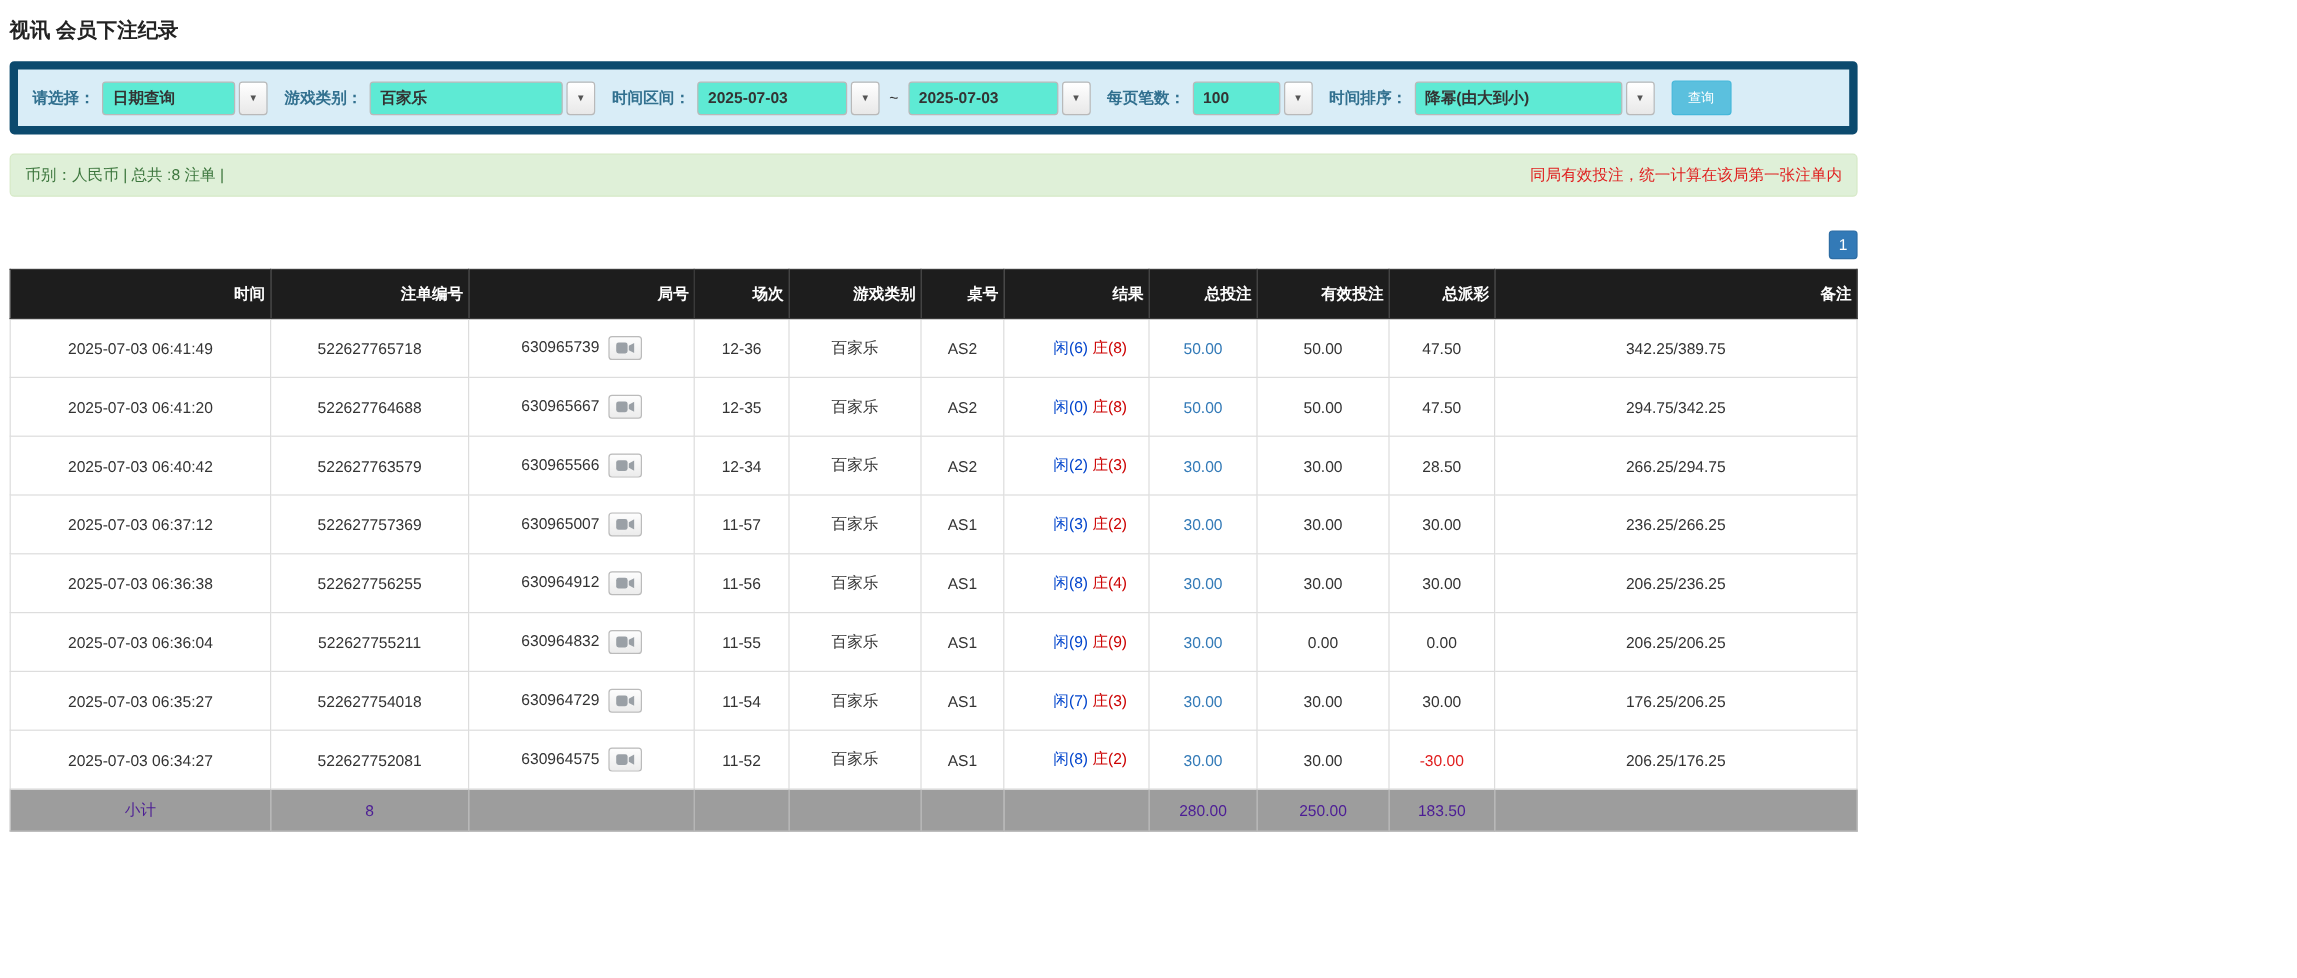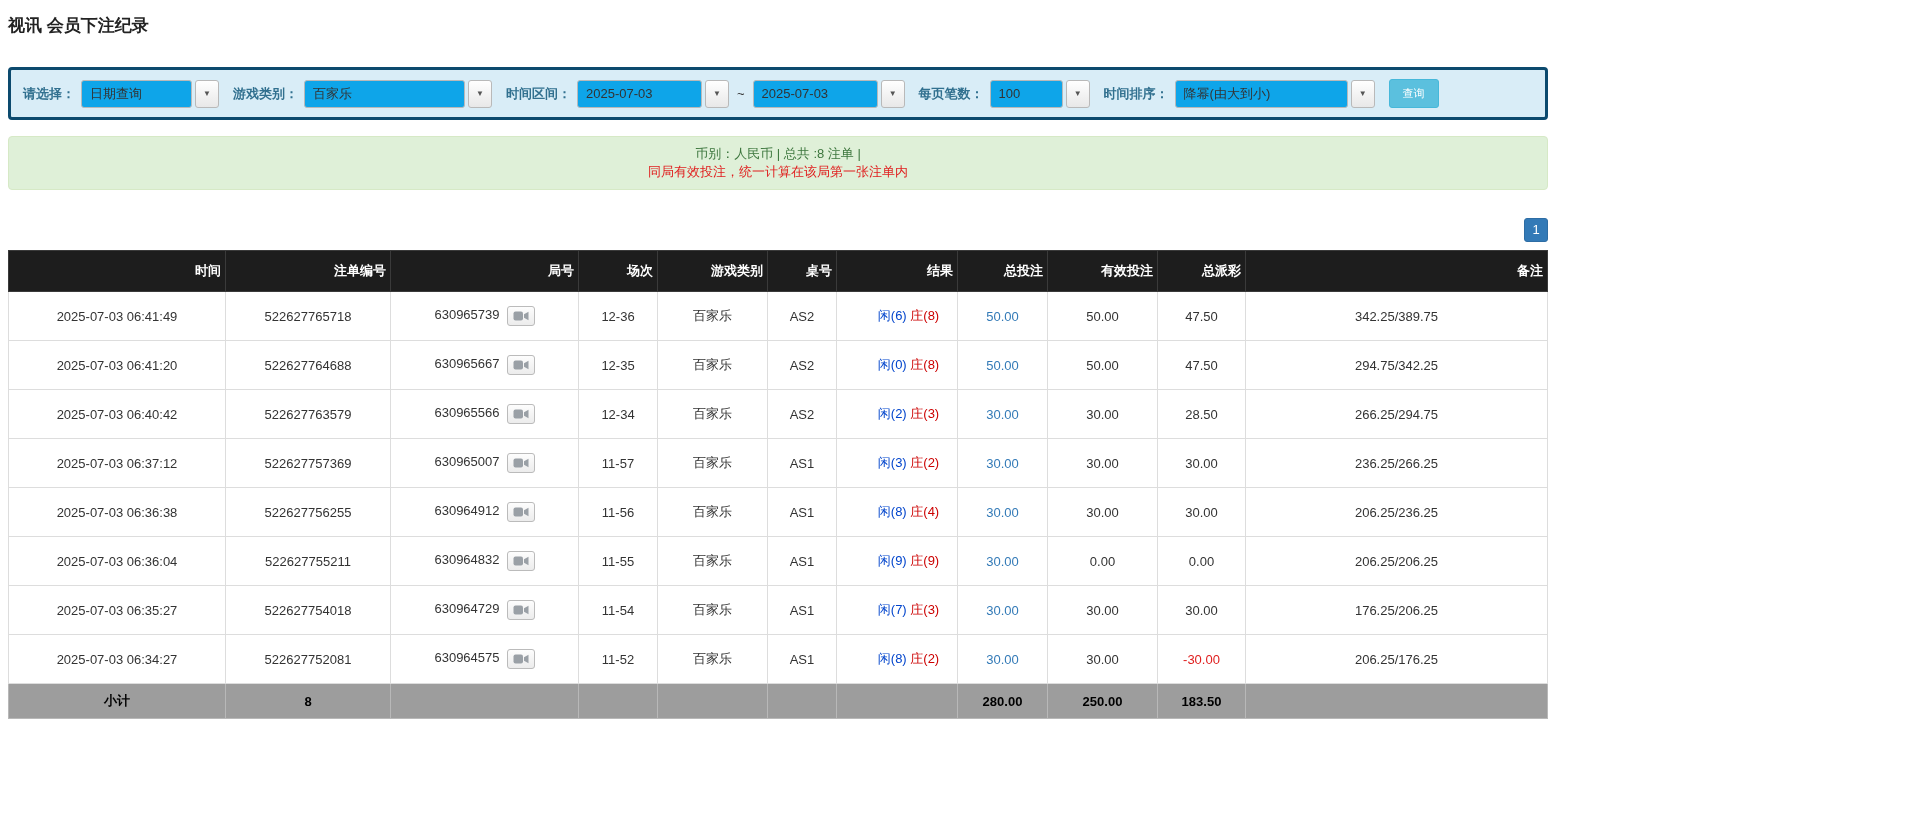--- a/index.html
+++ b/index.html
@@ -8,48 +8,49 @@
     font-family: "Liberation Sans", "DejaVu Sans", sans-serif;
     color: #333;
     font-size: 13px;
   }
   .container { width: 1556px; padding: 8px; }
 
   .page-title {
     font-size: 17px;
     font-weight: 600;
     color: #222;
-    padding: 6px 0 30px 0;
+    padding: 6px 0 14px 0;
   }
 
   
   .filter-bar {
     background: var(--filter-bg, #d9edf7);
-    border: 3px solid #0c4a6e;
+    border: 7px solid #0c4a6e;
     border-radius: 4px;
     padding: 9px 12px;
     display: flex;
     align-items: center;
   }
   .fgroup { display: flex; align-items: center; gap: 6px; margin-right: 14px; }
   .flabel { color: var(--accent-blue, #31708f); font-weight: bold; font-size: 13px; white-space: nowrap; }
   .combo { display: inline-flex; align-items: stretch; }
   .combo-text {
-    background: #0ea5e9;
+    background: #5eead4;
     border: 1px solid #b9b9b9;
     border-radius: 3px;
     padding: 0 8px;
     height: 28px;
     display: flex;
     align-items: center;
     font-size: 13px;
     color: #333;
     flex: 1;
     white-space: nowrap;
     overflow: hidden;
+    font-weight: bold;
   }
   .combo-btn {
     width: 24px;
     margin-left: 3px;
     border: 1px solid #b9b9b9;
     border-radius: 3px;
     background: linear-gradient(#ffffff, #e8e8e8);
     display: flex;
     align-items: center;
     justify-content: center;
@@ -77,23 +78,22 @@
   
   .alert {
     background: var(--alert-bg, #dff0d8);
     border: 1px solid #d6e9c6;
     border-radius: 4px;
     color: #3c763d;
     padding: 8px 12px;
     margin-top: 16px;
     display: flex;
     justify-content: space-between;
-    align-items: center;
+    align-items: flex-start;
     font-size: 13px;
-    flex-direction: column;
   }
   .alert-right { color: var(--negative-red, #e01e1e); }
 
   
   .pagination { text-align: right; margin: 28px 0 8px 0; }
   .page-btn {
     display: inline-block;
     min-width: 24px;
     height: 24px;
     line-height: 22px;
@@ -119,25 +119,24 @@
   }
   tbody td {
     background: #fff;
     border: 1px solid #ddd;
     text-align: center;
     padding: 14px 4px;
     color: #333;
   }
   tfoot td {
     background: var(--footer-bg, #9d9d9d);
-    color: #000000;
+    color: #4c1d95;
     border: 1px solid #b8b8b8;
     text-align: center;
     padding: 8px 4px;
-    font-weight: bold;
   }
   .c-time    { width: 217px; }
   .c-betid   { width: 165px; }
   .c-round   { width: 188px; }
   .c-session { width: 79px; }
   .c-game    { width: 110px; }
   .c-table   { width: 69px; }
   .c-result  { width: 121px; }
   .c-totalbet{ width: 90px; }
   .c-validbet{ width: 110px; }

